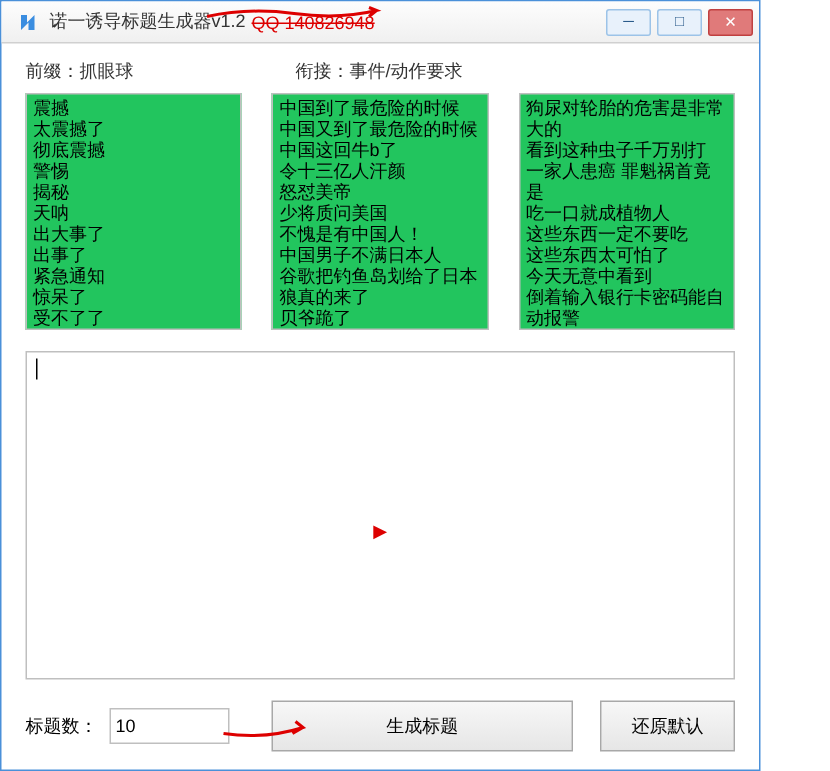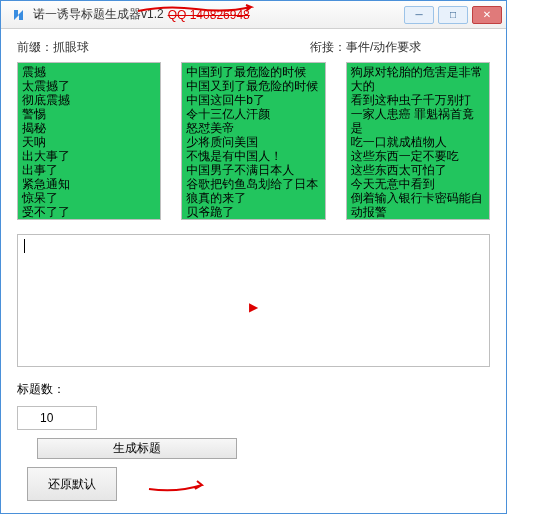--- a/index.html
+++ b/index.html
@@ -8,33 +8,33 @@
   .titlebar { height: 28px; background: linear-gradient(#fdfdfd,#f0f0f0); border-bottom: 1px solid #d0d0d0; display: flex; align-items: center; padding: 0 4px; }
   .app-icon { width: 16px; height: 16px; margin: 0 6px; display:inline-flex; align-items:center; justify-content:center; }
   .titlebar-title { font-size: 12px; color: #333; white-space: nowrap; }
   .title-extra { color: #d00; text-decoration: line-through; margin-left: 4px; }
   .wbtns { margin-left: auto; display: flex; gap: 4px; }
   .wbtn { width: 30px; height: 18px; border: 1px solid; border-radius: 2px; display:flex; align-items:center; justify-content:center; font-size:10px; cursor:pointer; }
   .wbtn.min { background:#e8f1fb; border-color:#9cc3e8; color:#2a5a8a; }
   .wbtn.max { background:#e8f1fb; border-color:#9cc3e8; color:#2a5a8a; }
   .wbtn.close { background:#e07a7a; border-color:#c04040; color:#fff; }
   .client { padding: 10px 16px 12px; height: calc(100% - 28px); display:flex; flex-direction:column; position:relative; }
-  .row-labels { display:flex; margin-bottom: 4px; justify-content: space-between; }
+  .row-labels { display:flex; margin-bottom: 4px; }
   .col { }
   .col.c1 { width: 160px; margin-right: 20px; }
   .col.c2 { width: 160px; margin-right: 20px; }
   .col.c3 { width: 160px; }
   .label { font-size: 12px; color: #333; margin-bottom: 2px; }
   .listbox { height: 158px; border: 1px solid #bfbfbf; background:#22c55e; overflow:hidden; padding: 2px 4px; line-height: 14px; white-space: pre-wrap; word-break: break-all; }
   .output { margin-top: 10px; flex: 1; border: 1px solid #bfbfbf; background:#fff; padding: 4px 6px; position:relative; }
   .cursor { width: 1px; height: 14px; background:#000; display:inline-block; }
   .red-triangle { position:absolute; left: 50%; top: 55%; transform:translate(-50%,-50%); color:#d00; font-size: 12px; }
-  .bottombar { margin-top: 14px; display:flex; align-items:flex-start; gap: 8px; position:relative;flex-direction:column; }
+  .bottombar { margin-top: 14px; display:flex; align-items:center; gap: 8px; position:relative; }
   .numlabel { font-size:12px; }
-  .numbox { width: 80px; height: 24px; border: 1px solid #bfbfbf; padding: 2px 22px; font-size:12px; }
+  .numbox { width: 80px; height: 24px; border: 1px solid #bfbfbf; padding: 2px 3px; font-size:12px; }
   .btn { height: 34px; border: 1px solid #a8a8a8; background: linear-gradient(#f7f7f7,#e6e6e6); font-size: 12px; cursor:pointer; }
   .btn.primary { flex: 1; margin-left: 20px; min-width: 200px; }
   .btn.secondary { width: 90px; margin-left: 10px; }
   .red-arrow { position:absolute; left: 130px; bottom: 6px; }
   .red-arrow svg { display:block; }
   .red-scribble { position:absolute; top: 2px; left: 135px; }
 </style>
 </head>
 <body>
 

